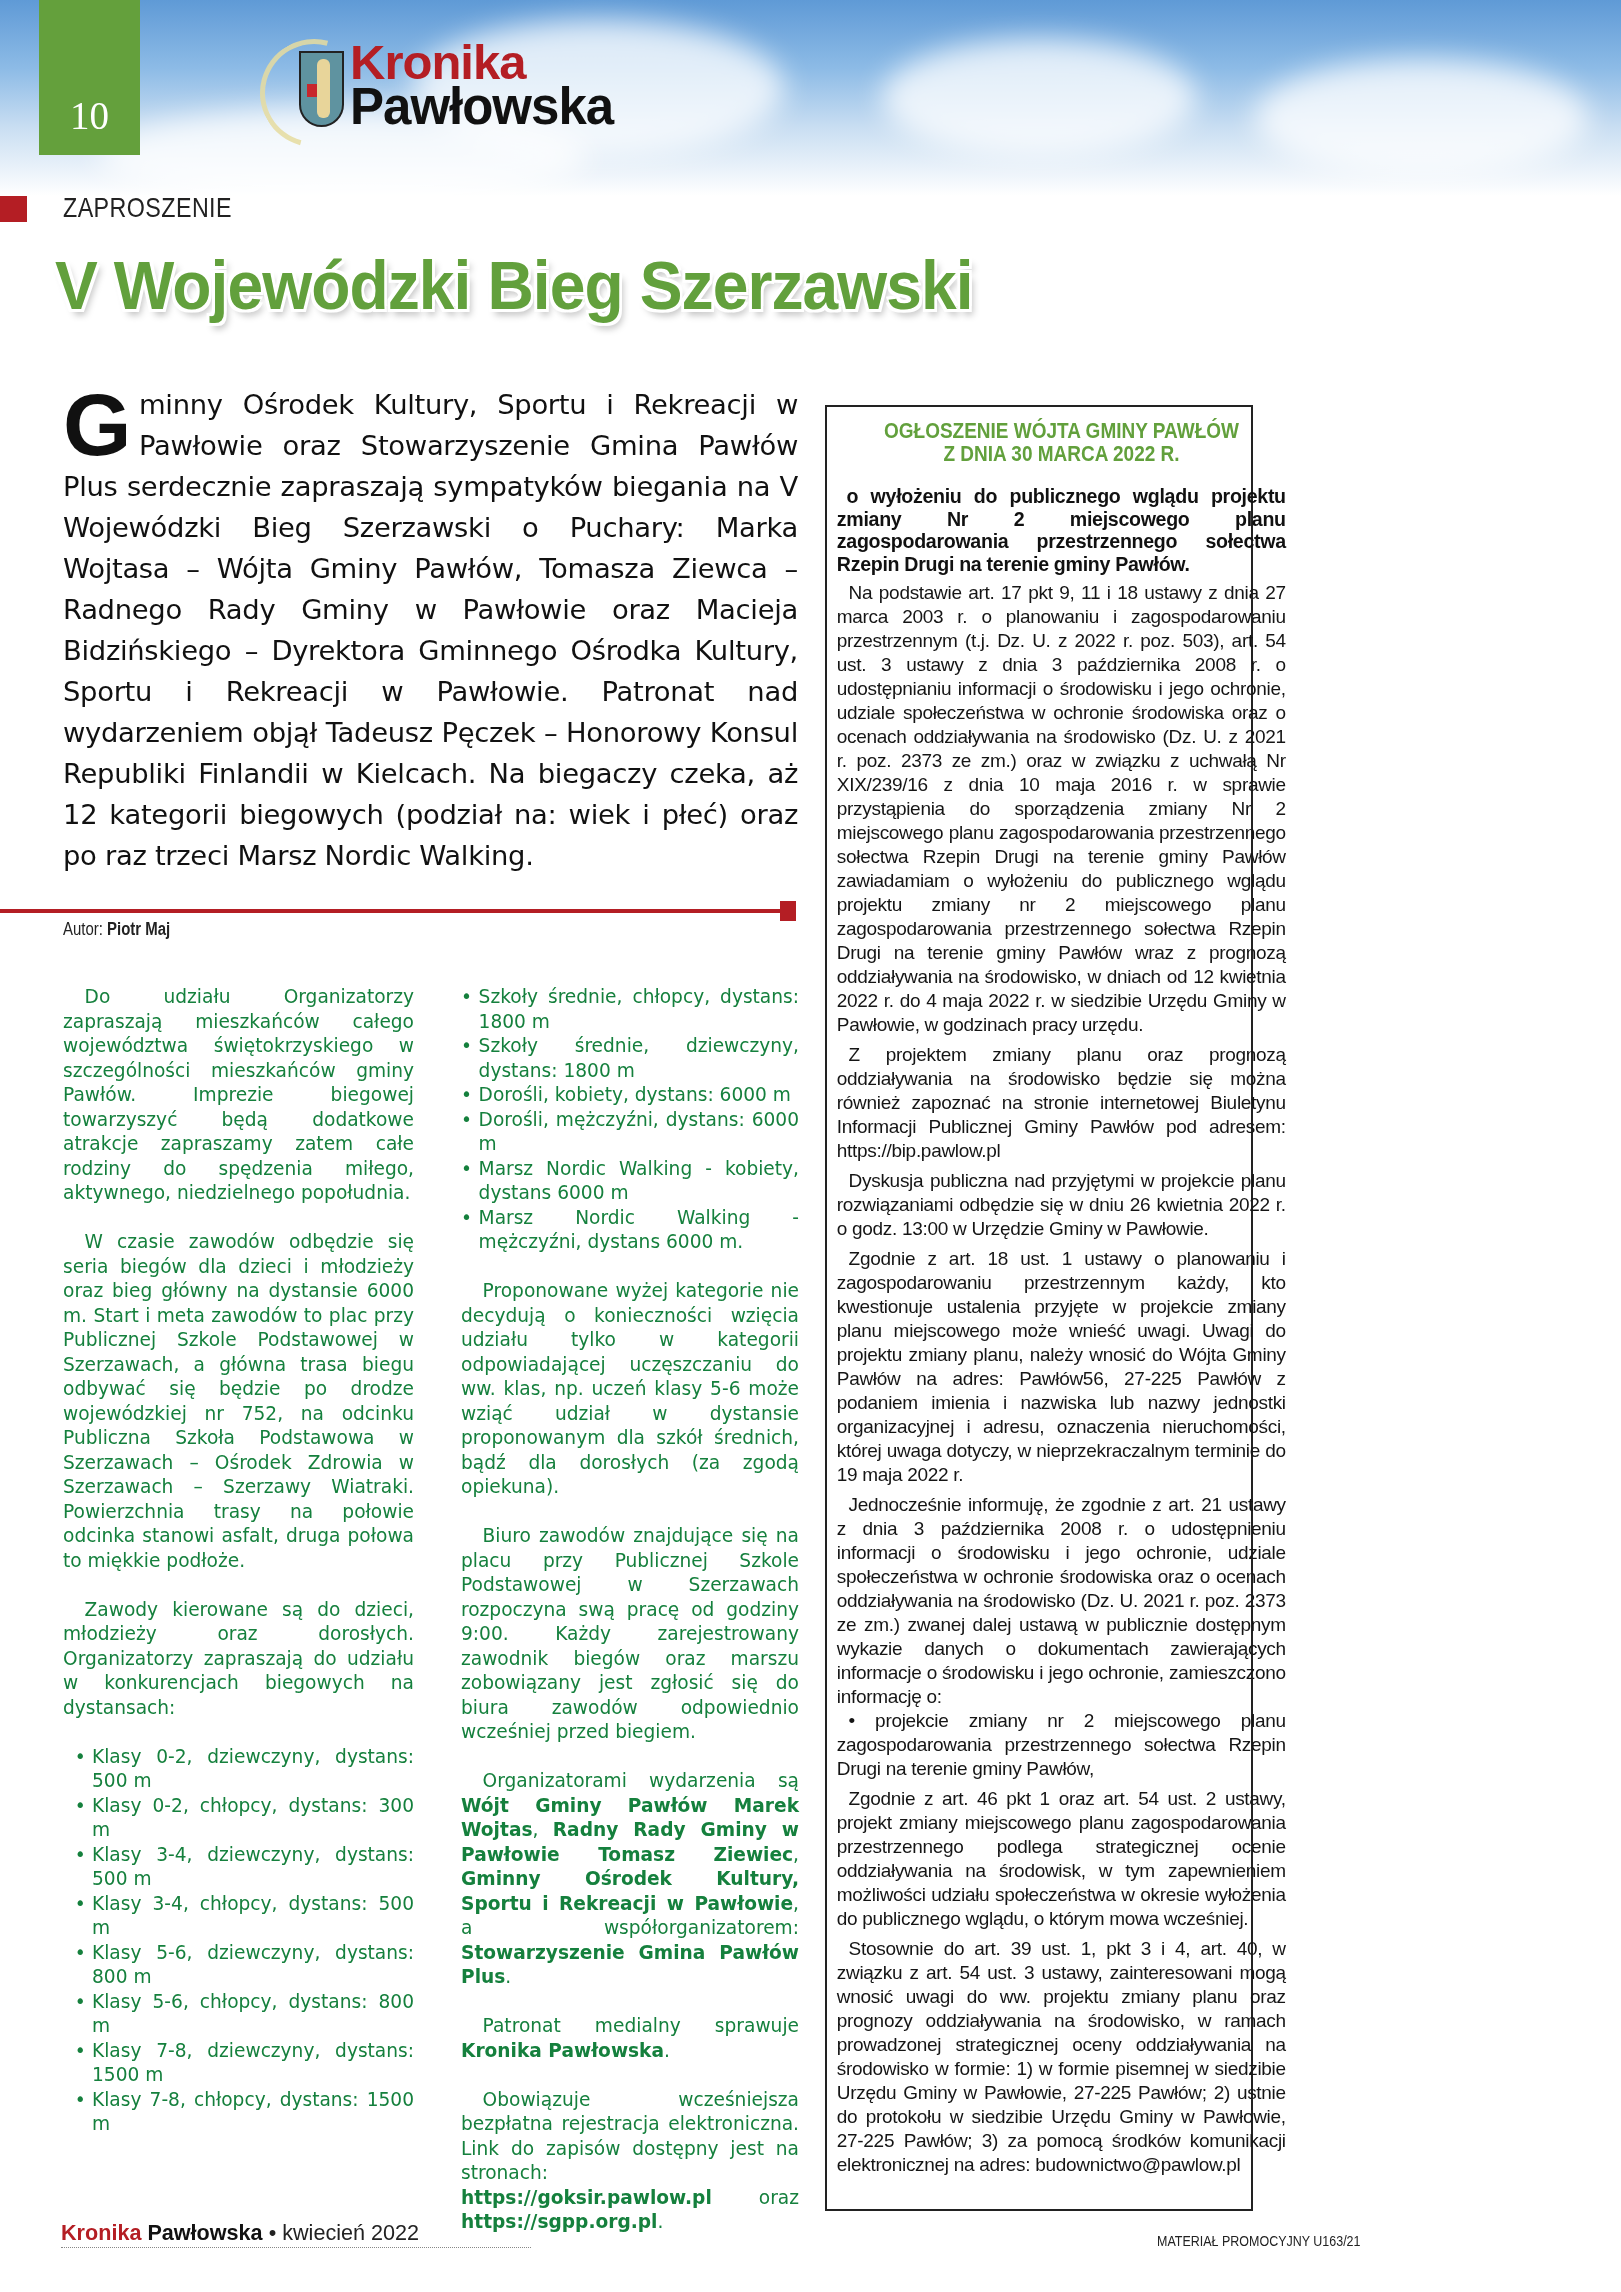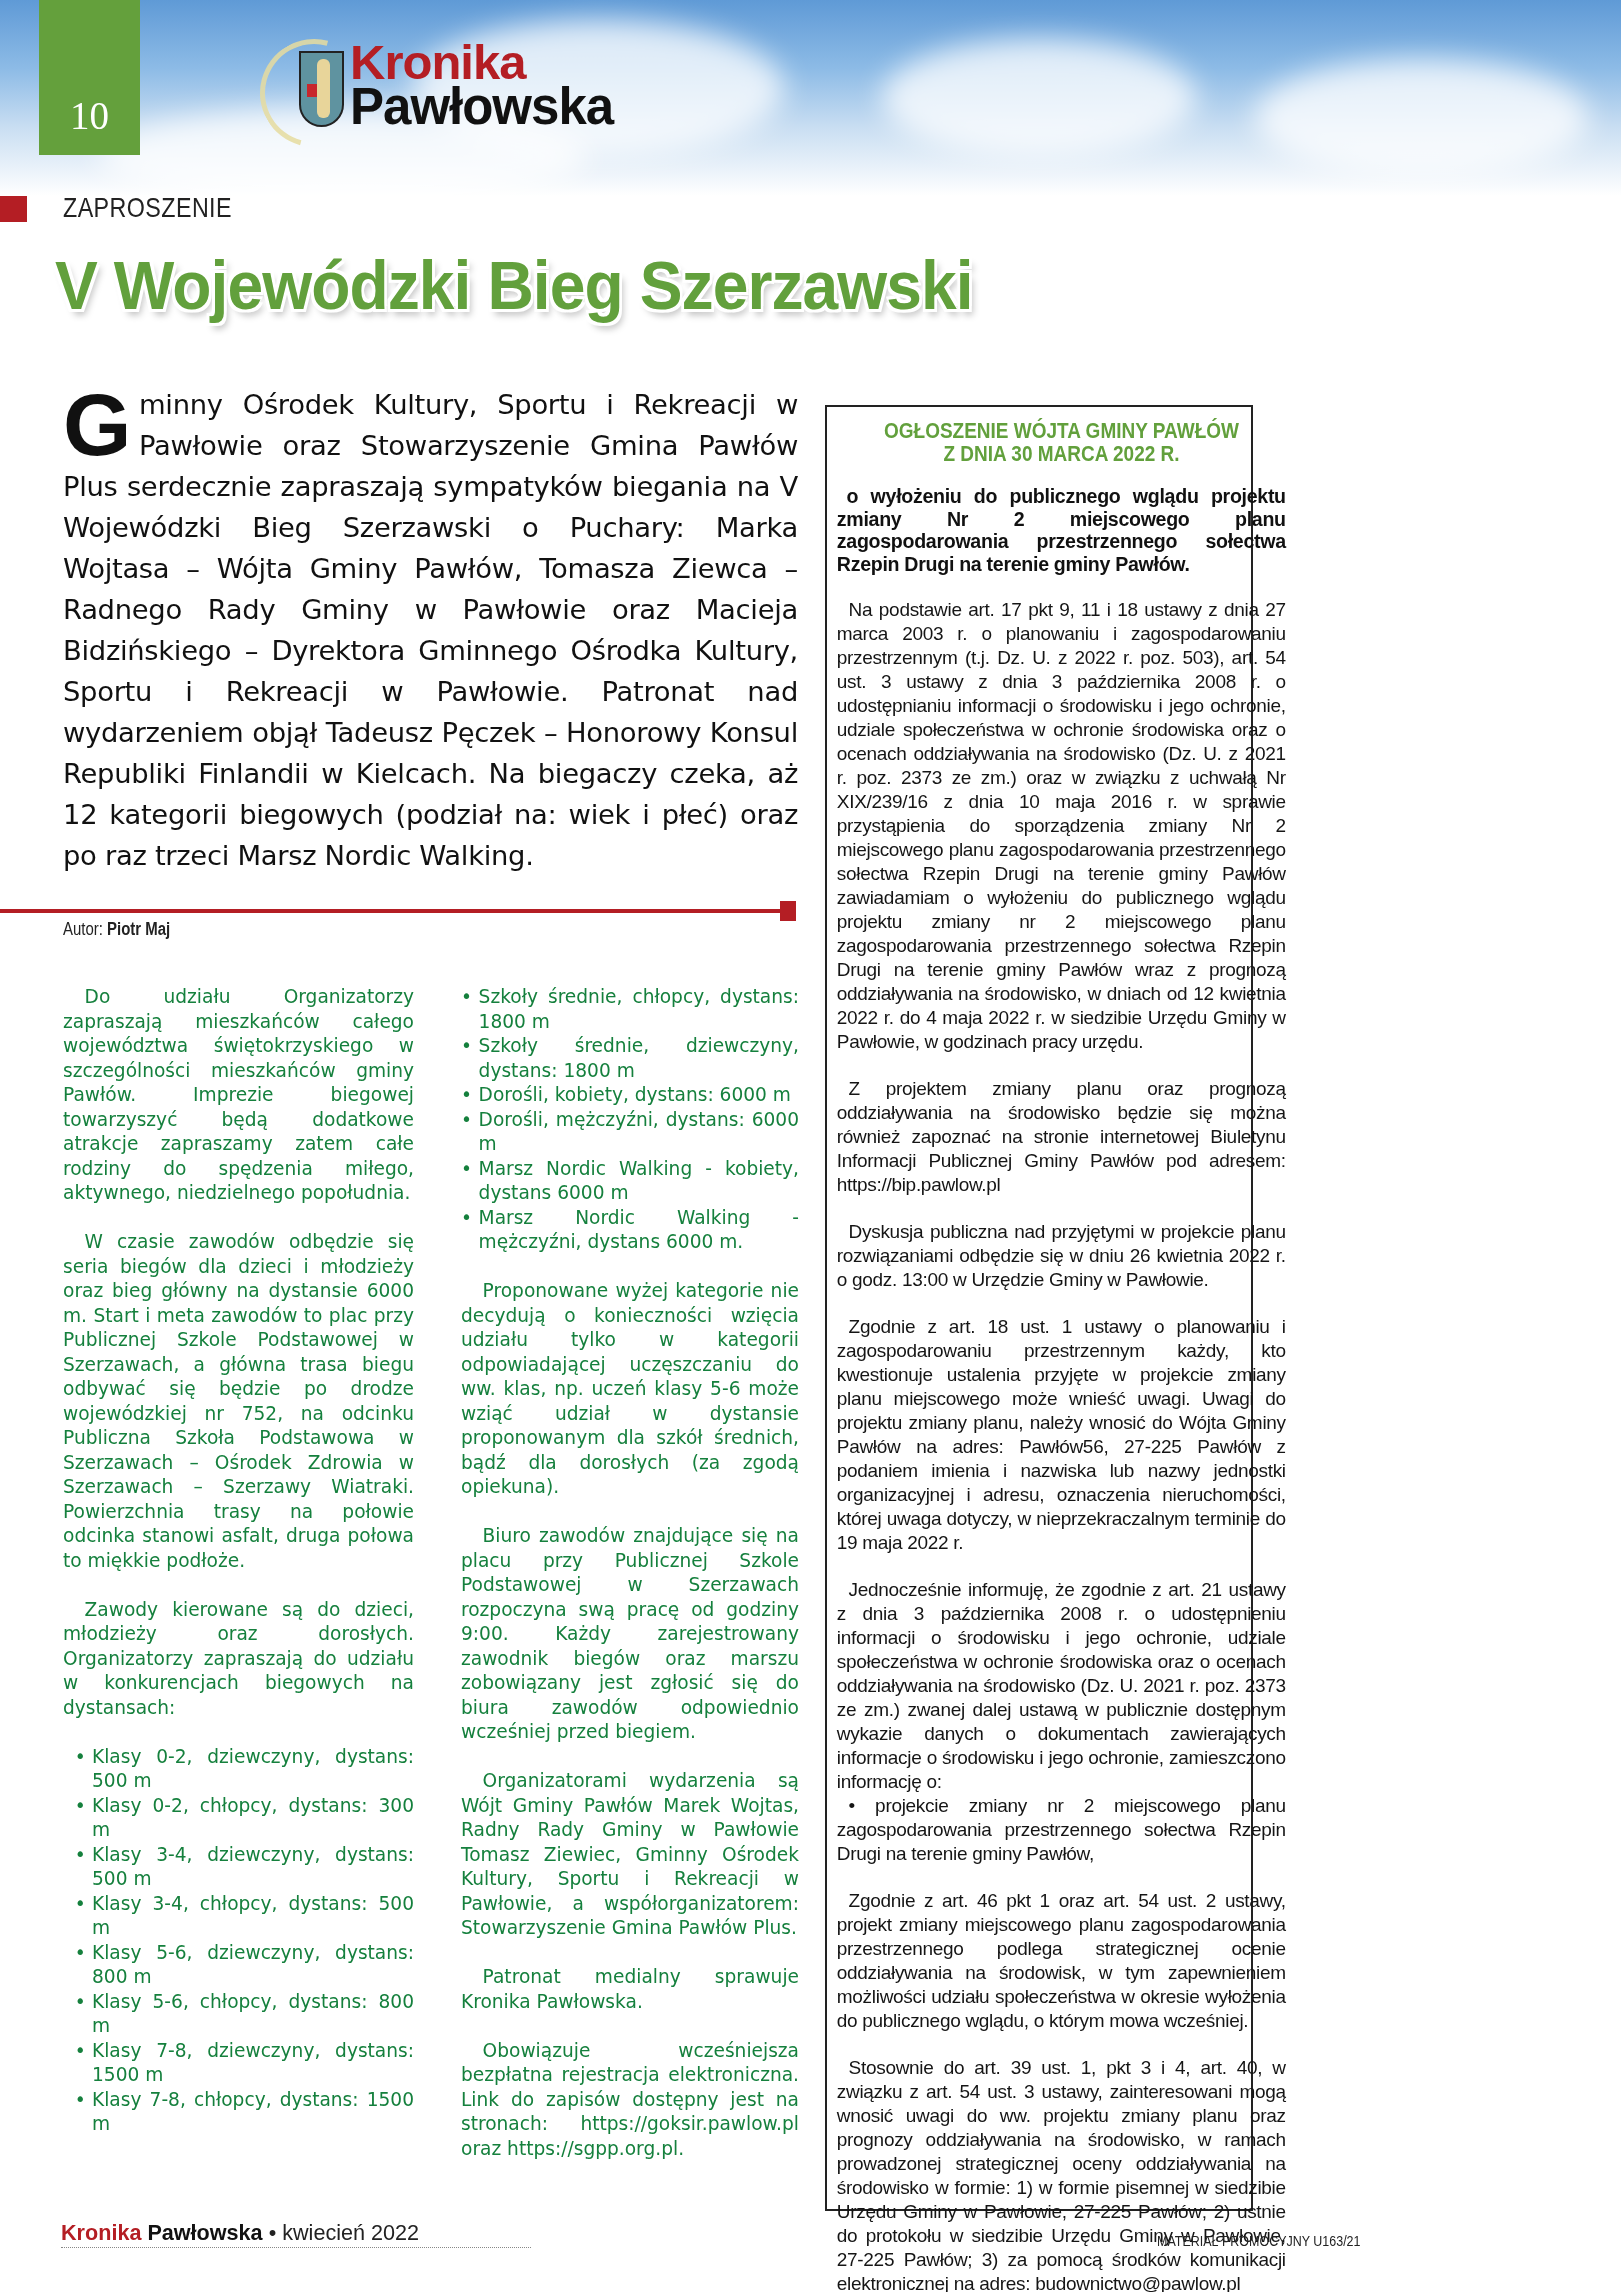--- a/index.html
+++ b/index.html
@@ -49,31 +49,31 @@
     text-align: justify; }
   .col1 { left: 63px; top: 985px; width: 351px; }
   .col2 { left: 461px; top: 985px; width: 338px; }
   .col p { text-indent: 21.6px; margin-bottom: 24.5px; }
   .col ul { list-style: none; margin-bottom: 24.5px; }
   .col ul li { position: relative; padding-left: 29px; text-align: justify; }
   .col ul li::before { content: "•"; position: absolute; left: 11.8px; top: 0; }
   .col2 ul li { padding-left: 17.6px; }
   .col2 ul li::before { left: 0; }
   .col1 ul { margin-left: 0; }
-  .b { font-weight: 400; }
+  .b { font-weight: 700; }
 
   
   .notice { position: absolute; left: 825px; top: 405px; width: 428px; height: 1806px; border: 2.9px solid #222;
     font-family: "Liberation Sans", sans-serif; }
   .notice-inner { position: absolute; left: 9.8px; top: 11.8px; width: 449px; }
   .notice-title { text-align: center; color: #62a03c; font-weight: 700; font-size: 21.6px; line-height: 23.5px;
     transform: scaleX(0.88); transform-origin: center; }
   .notice-sub { margin-top: 19.6px; font-weight: 700; font-size: 19.6px; line-height: 22.5px; text-align: justify; text-indent: 9.8px;
     letter-spacing: -0.3px; }
-  .notice p { font-size: 19px; line-height: 24px; text-align: justify; text-indent: 11.8px; margin-top: 23px;
+  .notice p { font-size: 19px; line-height: 24px; text-align: justify; text-indent: 11.8px; margin-top: 6px;
     letter-spacing: -0.3px; color: #151515; }
   .notice .np-line { text-indent: 11.8px; margin-top: 0; }
 
   
   .footer-left { position: absolute; left: 61px; top: 2220px; font-family: "Liberation Sans", sans-serif; font-size: 21.6px; }
   .footer-left .k { color: #b41e24; font-weight: 900; }
   .footer-left .p { color: #111; font-weight: 900; }
   .footer-left .d { color: #222; }
   .footer-dots { position: absolute; left: 61px; top: 2247px; width: 470px; border-top: 1px dotted #888; }
   .footer-right { position: absolute; left: 1157px; top: 2233px; font-family: "Liberation Sans", sans-serif; font-size: 14.7px;

